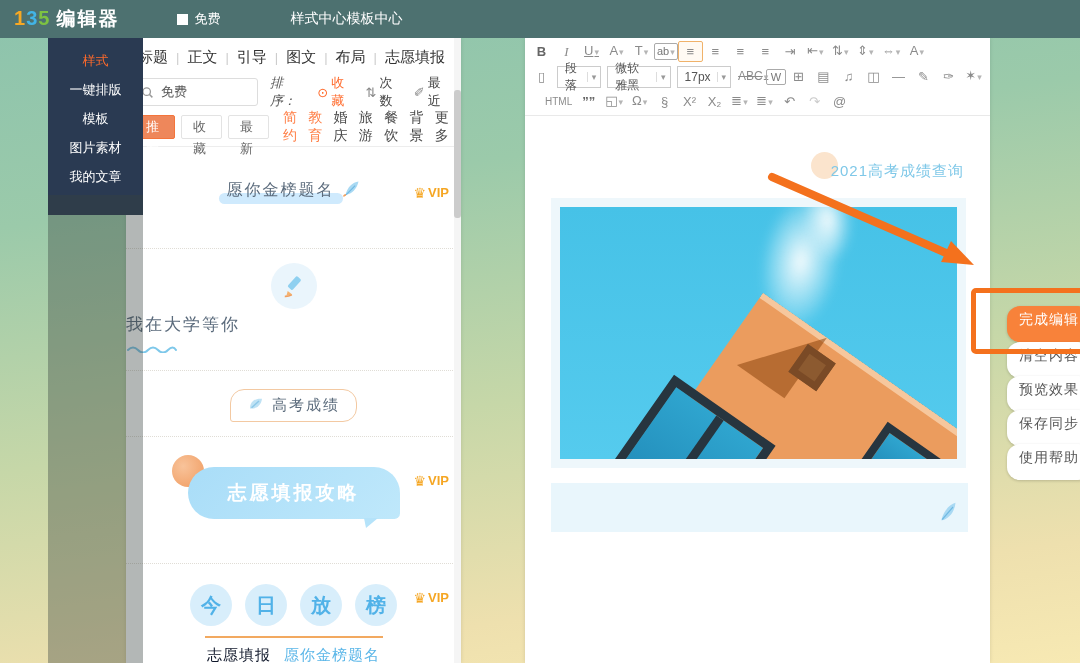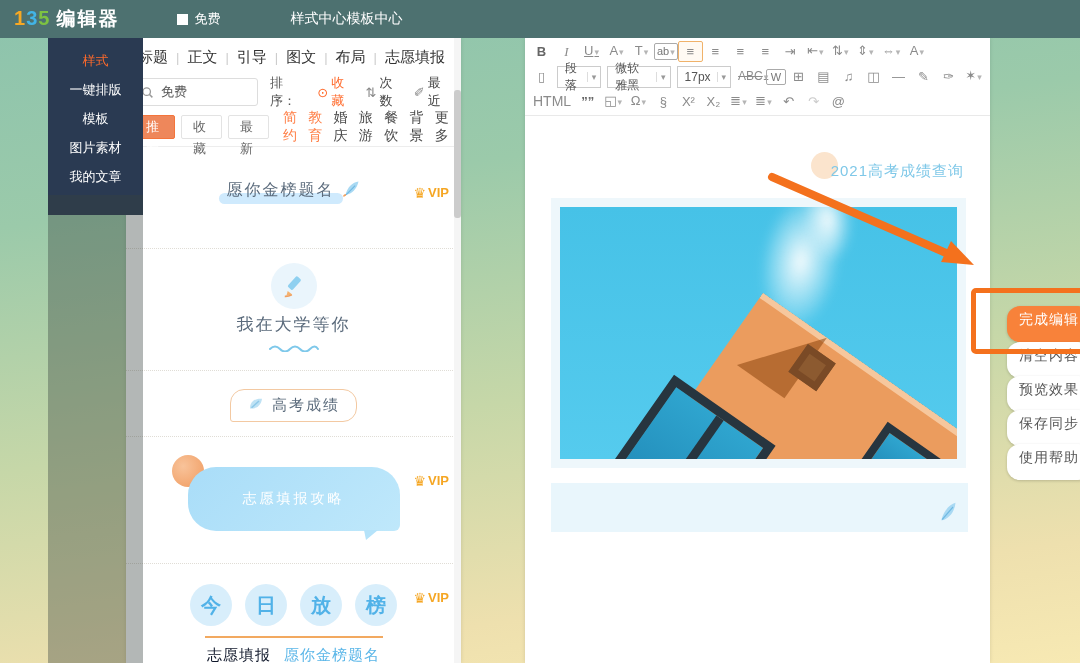--- a/index.html
+++ b/index.html
@@ -26,21 +26,21 @@
   .sidebar .rest{position:absolute;left:0;right:0;top:157px;bottom:0;background:rgba(56,66,62,.38);}
 
   
   .panel{position:absolute;top:38px;left:126px;width:335px;height:625px;background:#fff;z-index:10;box-shadow:0 0 4px rgba(0,0,0,.12);}
   .tabs{display:flex;align-items:center;height:34px;padding:2px 0 0 12px;font-size:15px;color:#333;}
   .tab{cursor:pointer;}
   .tab:not(.last)::after{content:"|";color:#ccc;margin:0 8px;font-size:13px;}
   .searchrow{display:flex;align-items:center;height:36px;padding:0 8px;}
   .searchbox{width:112px;height:26px;border:1px solid #ddd;border-radius:3px;display:flex;align-items:center;padding:0 6px;gap:5px;background:#fff;}
   .searchbox input{border:none;outline:none;width:80px;font-size:13px;color:#555;font-family:inherit;background:transparent;}
-  .sortlabel{margin-left:12px;font-size:13px;color:#555;}
+  .sortlabel{margin-left:12px;font-size:13px;color:#555;font-style:italic;}
   .sortopt{display:flex;align-items:center;gap:3px;margin-left:9px;font-size:13px;color:#444;cursor:pointer;}
   .sortopt .sicon{font-size:13px;color:#888;}
   .sortopt.active{color:#ff6a2b;}
   .sortopt.active .sicon{color:#ff6a2b;}
   .filterrow{display:flex;align-items:center;height:33px;padding:0 8px 3px;border-bottom:1px solid #ededed;}
   .fbtn{height:24px;line-height:22px;box-sizing:border-box;padding:0 11px;border:1px solid #e3e3e3;background:#fff;color:#666;font-size:13px;border-radius:2px;margin-right:6px;cursor:pointer;}
   .fbtn.active{border-color:#f4743b;background:#ee875b;color:#fff;}
   .tag{font-size:14px;color:#4a4a4a;margin-left:7px;cursor:pointer;}
   .tag.hot{color:#ff7e45;}
   .tag.first{margin-left:8px;}
@@ -48,31 +48,31 @@
   .tpl{position:relative;border-bottom:1px dotted #e0ddd6;box-sizing:border-box;}
   .vip{position:absolute;top:6px;right:12px;display:flex;align-items:center;gap:2px;color:#f5a623;font-size:13px;font-weight:bold;z-index:3;}
   .vip .crown{font-size:14px;line-height:1;}
 
   .t1{height:70px;}
   .t1 .line{position:relative;text-align:center;margin-top:32px;}
   .t1 .hl{position:relative;display:inline-block;font-size:16px;color:#5b6b7c;letter-spacing:2px;z-index:1;}
   .t1 .hl::after{content:"";position:absolute;left:-8px;right:-8px;bottom:-3px;height:11px;border-radius:6px;background:#cfeafd;z-index:-1;}
   .t1 .feather{vertical-align:-4px;margin-left:6px;}
 
-  .t2{height:108px;text-align:center;font-family:Liberation Mono, monospace;}
+  .t2{height:108px;text-align:left;}
   .t2 .circ{width:46px;height:46px;border-radius:50%;background:#eaf5fc;margin:14px auto 4px;display:flex;align-items:center;justify-content:center;}
   .t2 .name{font-size:17px;color:#5b6b7c;letter-spacing:2px;}
   .t2 .wave{margin-top:3px;}
 
   .t3{height:66px;text-align:center;}
   .t3 .bub{display:inline-flex;align-items:center;gap:7px;margin-top:18px;border:1px solid #f3c9a2;border-radius:14px 14px 14px 3px;padding:5px 16px;font-size:15px;color:#5b6b7c;letter-spacing:2px;}
 
   .t4{height:97px;}
   .t4 .bubwrap{position:relative;width:212px;margin:30px auto 0;}
-  .t4 .blue-bub{position:relative;height:64px;border-radius:28px 28px 6px 28px;background:linear-gradient(135deg,#a9ddf8,#bfe8fb);display:flex;align-items:center;justify-content:center;color:#fff;font-size:14px;font-weight:normal;letter-spacing:3px;}
+  .t4 .blue-bub{position:relative;height:52px;border-radius:28px 28px 6px 28px;background:linear-gradient(135deg,#a9ddf8,#bfe8fb);display:flex;align-items:center;justify-content:center;color:#fff;font-size:19px;font-weight:bold;letter-spacing:3px;}
   .t4 .blue-bub::after{content:"";position:absolute;right:22px;bottom:-9px;width:0;height:0;border-style:solid;border-width:10px 12px 0 2px;border-color:#b5e3fa transparent transparent transparent;}
   .t4 .ocirc{position:absolute;left:-16px;top:-12px;width:32px;height:32px;border-radius:50%;background:radial-gradient(circle at 35% 35%,#f8c39a,#f09a5e);}
 
   .t5{height:112px;text-align:center;}
   .t5 .crow{display:flex;justify-content:center;gap:13px;margin-top:20px;}
   .t5 .cc{width:42px;height:42px;border-radius:50%;background:#d8eefb;color:#51b2e8;font-size:20px;font-weight:bold;display:flex;align-items:center;justify-content:center;}
   .t5 .oline{width:178px;height:2px;background:#f2a960;margin:10px auto 8px;}
   .t5 .links{font-size:15px;letter-spacing:1px;}
   .t5 .l1{color:#0f172a;margin-right:8px;cursor:pointer;}
   .t5 .l2{color:#5ab6e8;cursor:pointer;}
@@ -84,21 +84,21 @@
   .edpanel{position:absolute;top:38px;left:525px;width:465px;height:625px;background:#fff;z-index:10;box-shadow:0 0 4px rgba(0,0,0,.12);}
   .toolbar{border-bottom:1px solid #e9e9e9;padding:1px 4px;}
   .trow{display:flex;align-items:center;height:25px;color:#8b8b8b;font-size:13px;}
   .ticon{min-width:17px;text-align:center;padding:0 3px;cursor:pointer;line-height:19px;border:1px solid transparent;white-space:nowrap;}
   .ticon.active{border-color:#f0b26a;border-radius:2px;background:#fffaf3;}
   .ticon.bold{font-weight:bold;color:#666;}
   .ticon.ital{font-style:italic;font-family:"Liberation Serif","DejaVu Serif",serif;}
   .ticon.und{text-decoration:underline;}
   .ticon.strike{text-decoration:line-through;font-size:12px;letter-spacing:0;}
   .ticon.boxed{border:1px solid #aaa;border-radius:2px;font-size:11px;line-height:14px;min-width:14px;padding:0 2px;color:#777;}
-  .ticon.small{font-size:14px;letter-spacing:0;}
+  .ticon.small{font-size:10px;letter-spacing:0;margin-left:12px;}
   .ticon.dis{color:#ccc;}
   .c::after{content:"▾";font-size:9px;color:#b5b5b5;margin-left:1px;}
   .tsel{display:flex;align-items:center;height:20px;border:1px solid #ccc;margin:0 3px;padding:0 4px 0 7px;font-size:12px;color:#555;cursor:pointer;background:#fff;}
   .tsel::after{content:"▾";font-size:9px;color:#999;margin-left:6px;border-left:1px solid #ddd;padding-left:4px;}
 
   .content{position:relative;height:545px;overflow:hidden;padding:0 18px 0 16px;}
   .doc-title{position:relative;text-align:right;margin:46px 8px 0 0;font-size:15px;color:#7fc8e8;letter-spacing:1px;}
   .doc-title .peach{position:absolute;right:126px;top:-10px;width:27px;height:27px;border-radius:50%;background:#fbe4cd;z-index:0;}
   .doc-title .tx{position:relative;z-index:1;}
 

